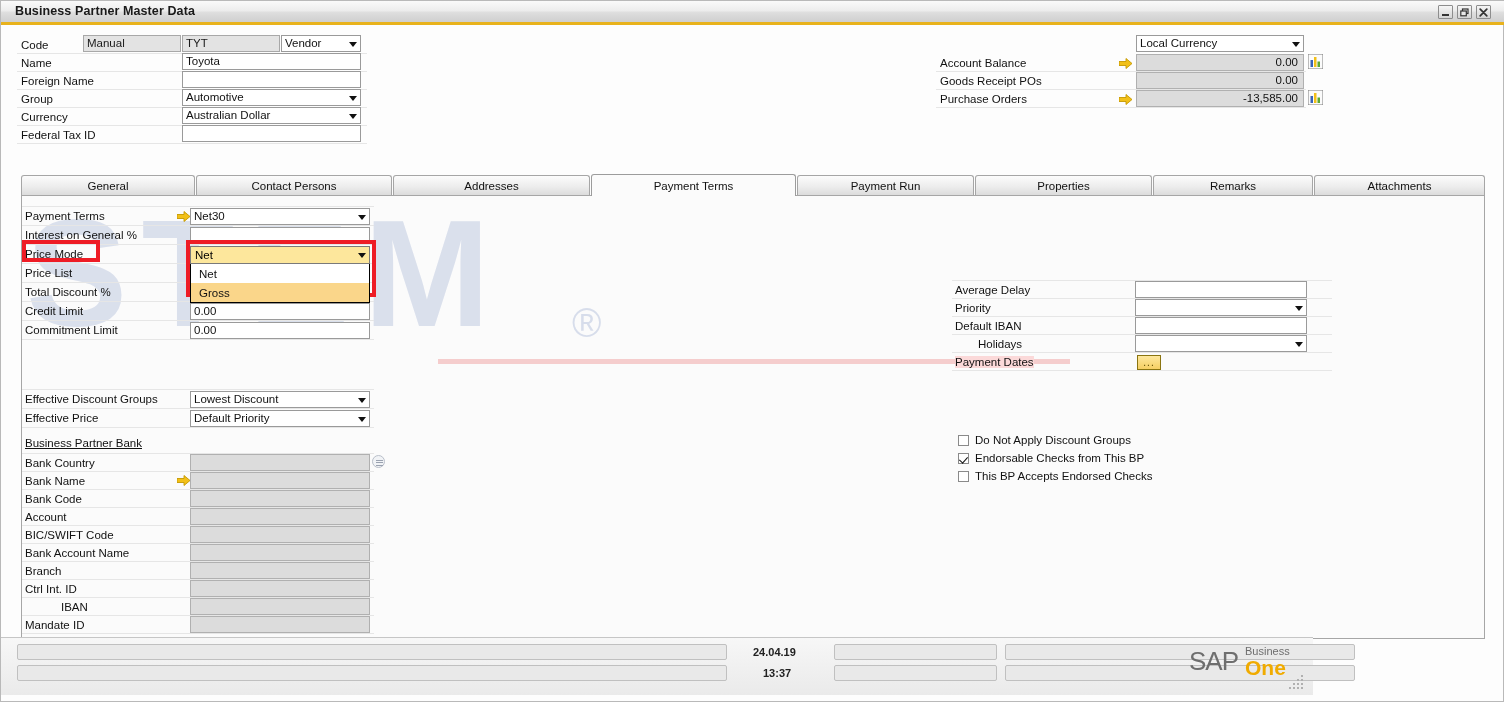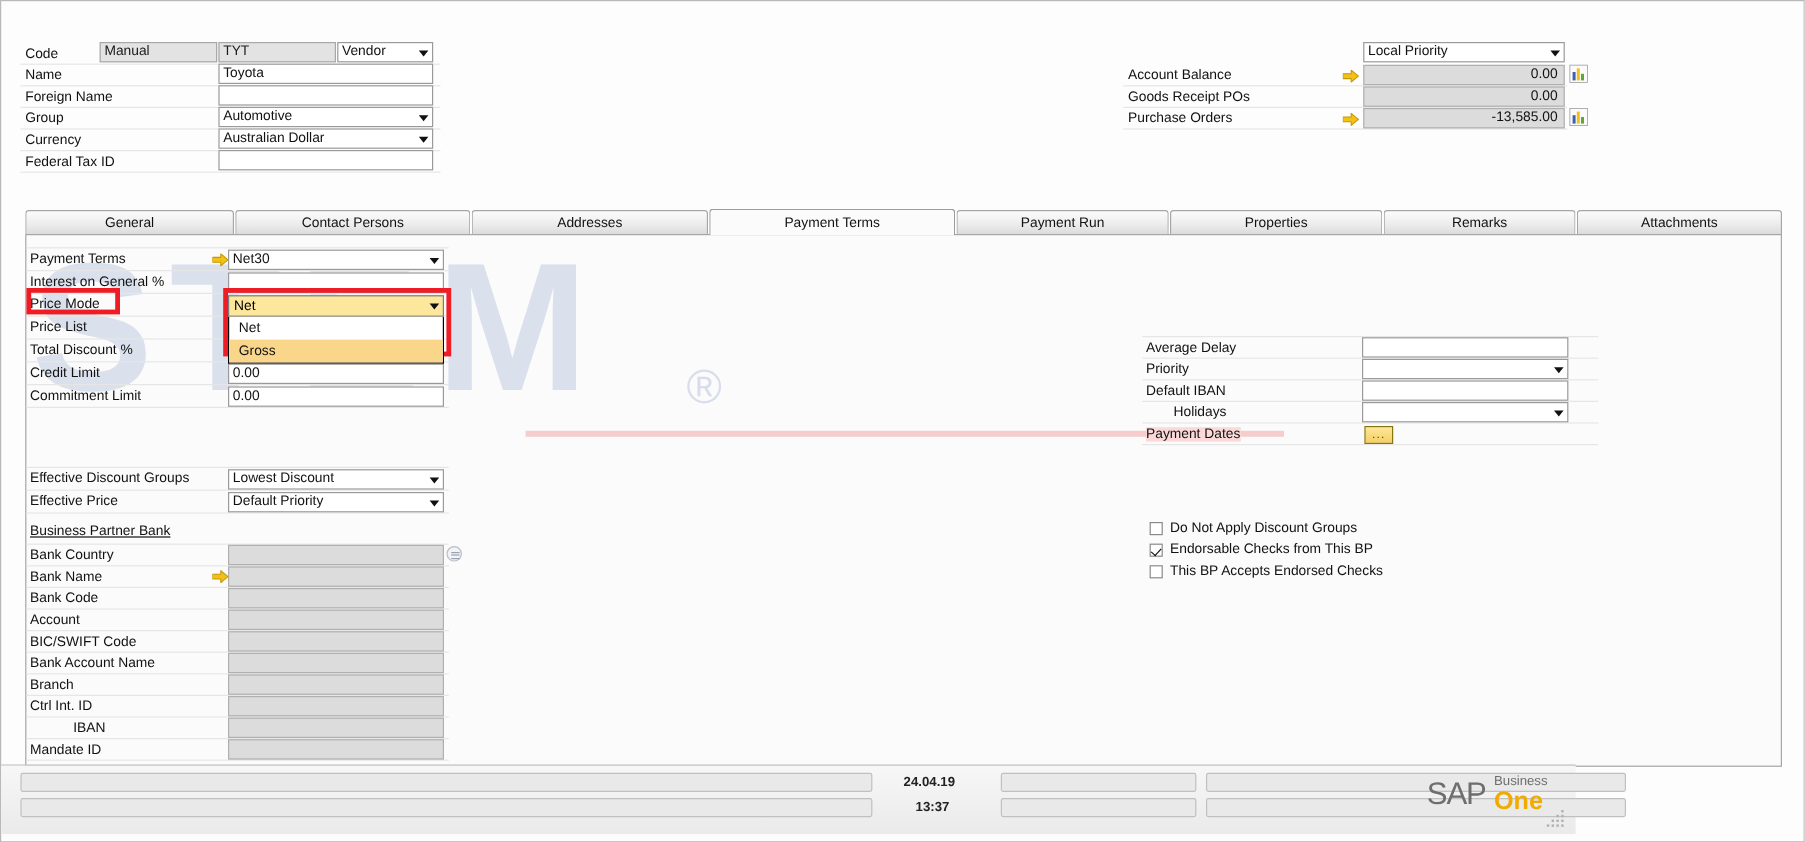--- a/index.html
+++ b/index.html
@@ -182,20 +182,41 @@
   #grip span { position:absolute; width:2px; height:2px; background:#b0b0b0; }
 
   .underline-hdr { text-decoration:underline; font-size:11.5px; color:#111; position:absolute; }
   .pink-hl { background:#fbd9d9; }
 </style>
 </head>
 <body>
 
 <div id="app">
 
+  <div id="titlebar">
+    <div class="title">Business Partner Master Data</div>
+    <div class="accent"></div>
+
+    <div class="wbtn" style="right:52px;">
+      <svg width="9" height="9" viewBox="0 0 9 9">
+          <rect x="1" y="6" width="7" height="2" fill="#333"></rect>
+        </svg>
+    </div>
+    <div class="wbtn" style="right:33px;">
+      <svg width="9" height="9" viewBox="0 0 9 9">
+        <rect x="2.5" y="1" width="5.5" height="4.5" fill="none" stroke="#333" stroke-width="1.2"></rect>
+        <rect x="0.8" y="3" width="5.5" height="4.8" fill="#e8e8e8" stroke="#333" stroke-width="1.2"></rect>
+      </svg>
+    </div>
+    <div class="wbtn" style="right:14px;">
+      <svg width="9" height="9" viewBox="0 0 9 9">
+        <path d="M1.2 1.2 L7.8 7.8 M7.8 1.2 L1.2 7.8" stroke="#333" stroke-width="1.7" stroke-linecap="round"></path>
+      </svg>
+    </div>
+  </div>
 
   <div id="header-area">
 
     <div class="lbl" style="left:20px; top:12px;">Code</div>
     <div class="lbl" style="left:20px; top:30px;">Name</div>
     <div class="lbl" style="left:20px; top:48px;">Foreign Name</div>
     <div class="lbl" style="left:20px; top:66px;">Group</div>
     <div class="lbl" style="left:20px; top:84px;">Currency</div>
     <div class="lbl" style="left:20px; top:102px;">Federal Tax ID</div>
 
@@ -219,21 +240,21 @@
       <span>Automotive</span>
       <span class="caret"></span>
     </div>
     <div class="fld sel" style="left:181px; top:80px; width:179px;">
       <span>Australian Dollar</span>
       <span class="caret"></span>
     </div>
     <div class="fld" style="left:181px; top:98px; width:179px;"></div>
 
     <div class="fld sel" style="left:1135px; top:8px; width:168px; background:#fff;">
-      <span>Local Priority</span>
+      <span>Local Currency</span>
       <span class="caret"></span>
     </div>
 
     <div class="lbl" style="left:939px; top:30px;">Account Balance</div>
     <div class="lbl" style="left:939px; top:48px;">Goods Receipt POs</div>
     <div class="lbl" style="left:939px; top:66px;">Purchase Orders</div>
 
     <div class="rowline" style="left:935px; top:44px; width:370px;"></div>
     <div class="rowline" style="left:935px; top:62px; width:370px;"></div>
     <div class="rowline" style="left:935px; top:80px; width:370px;"></div>

